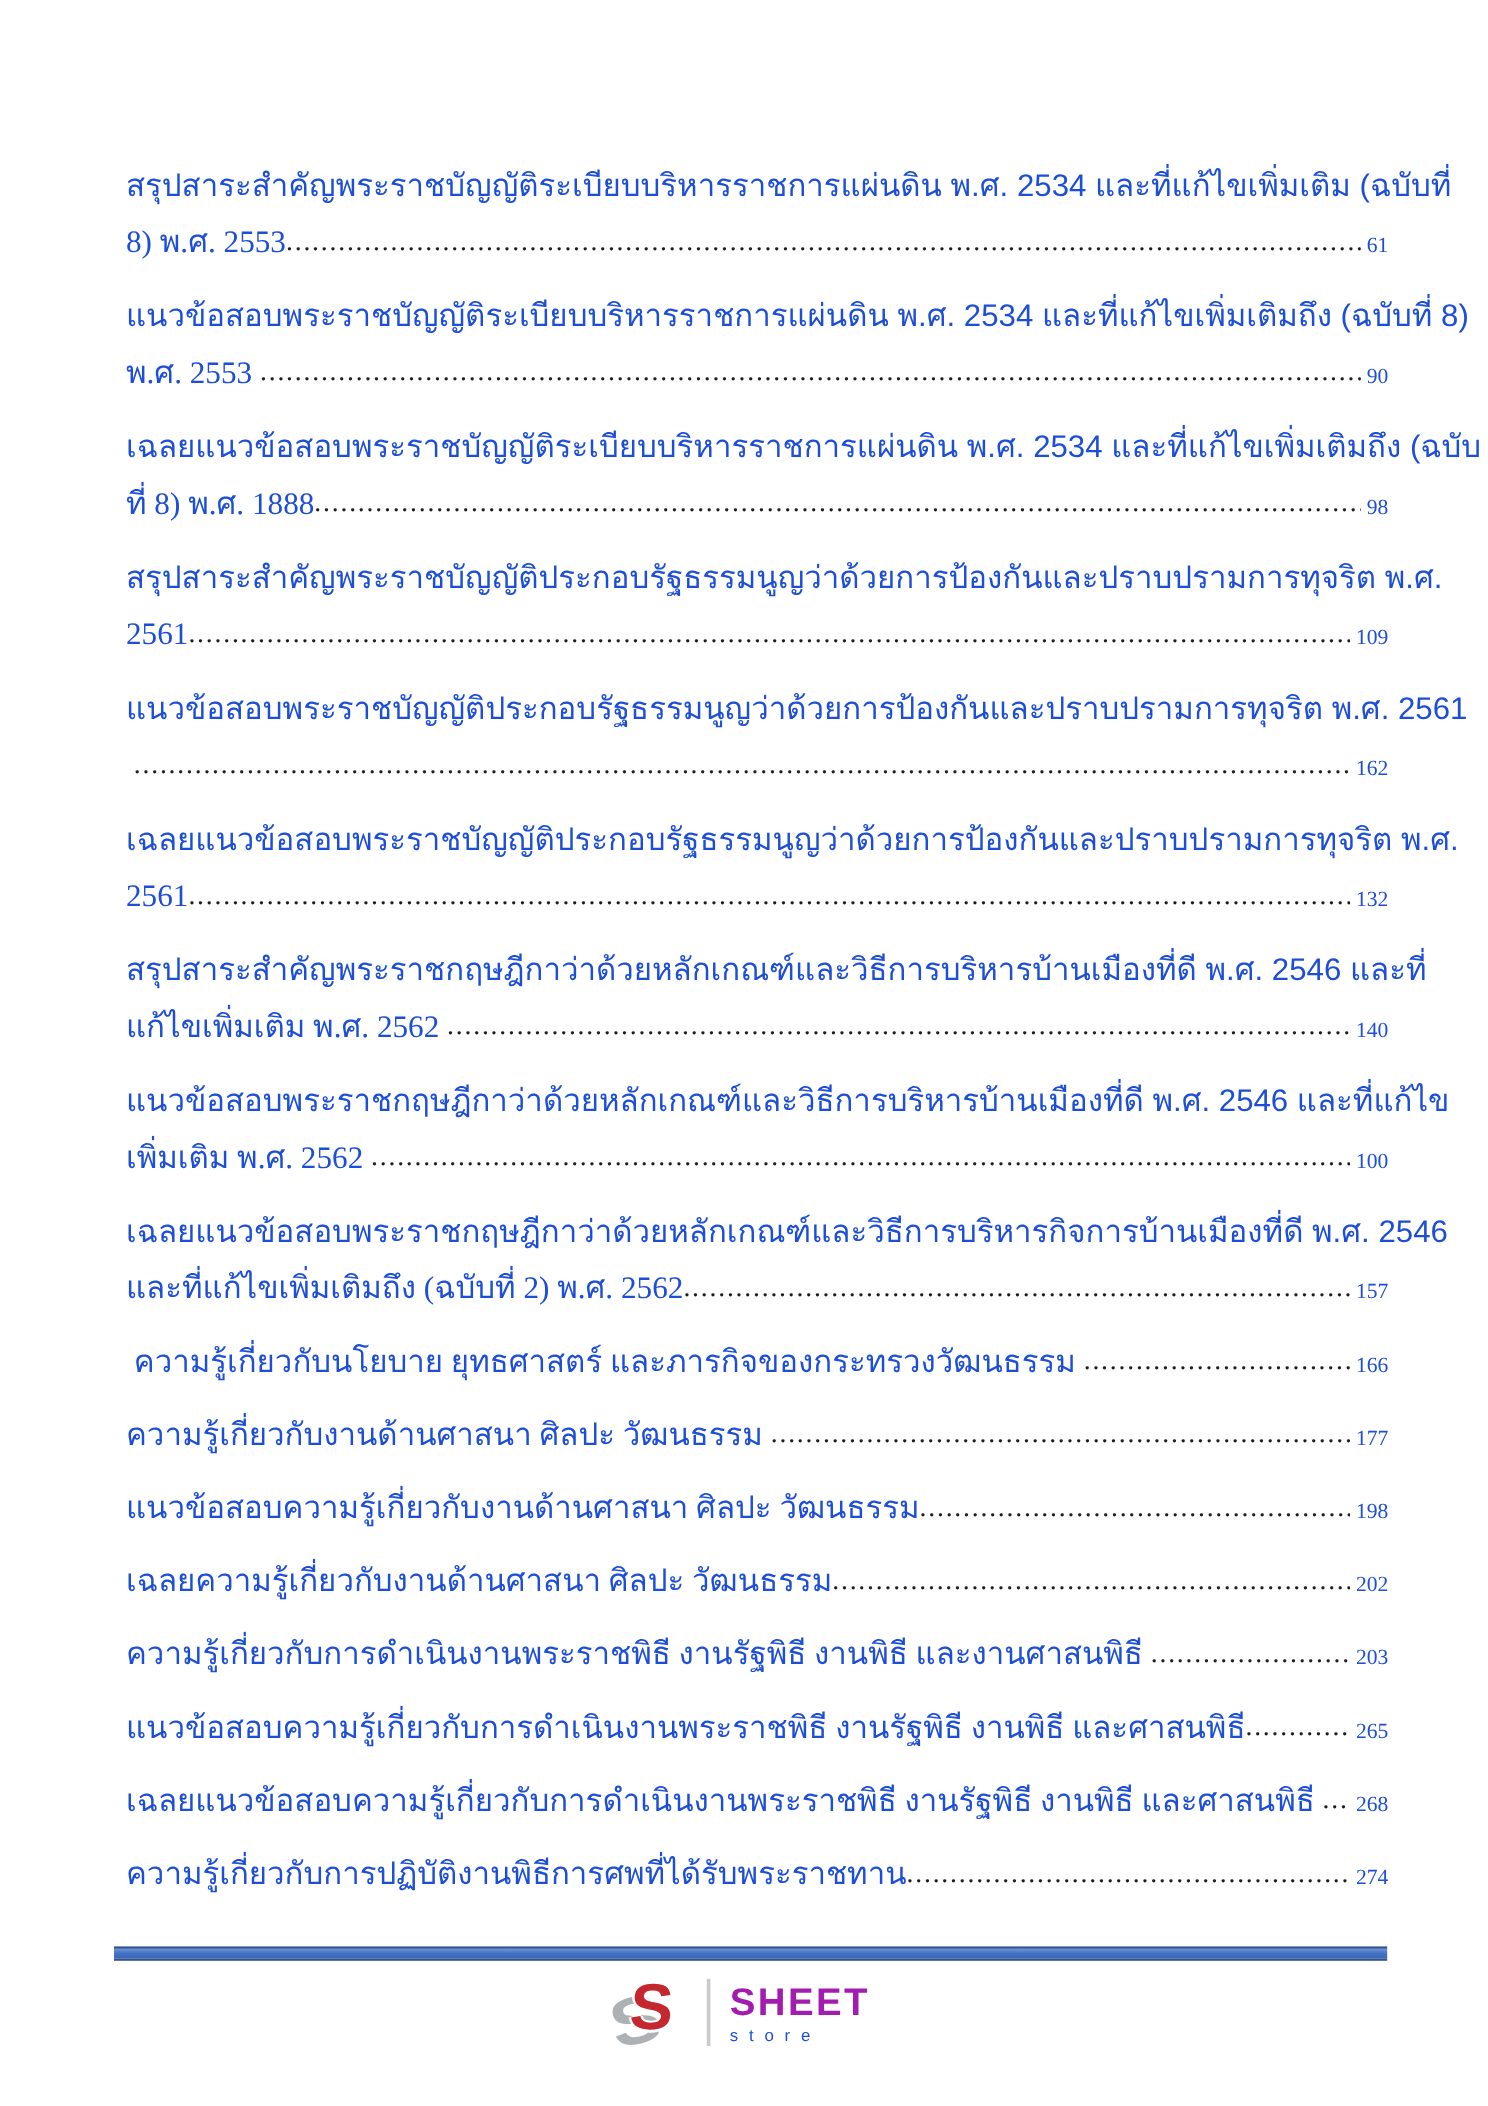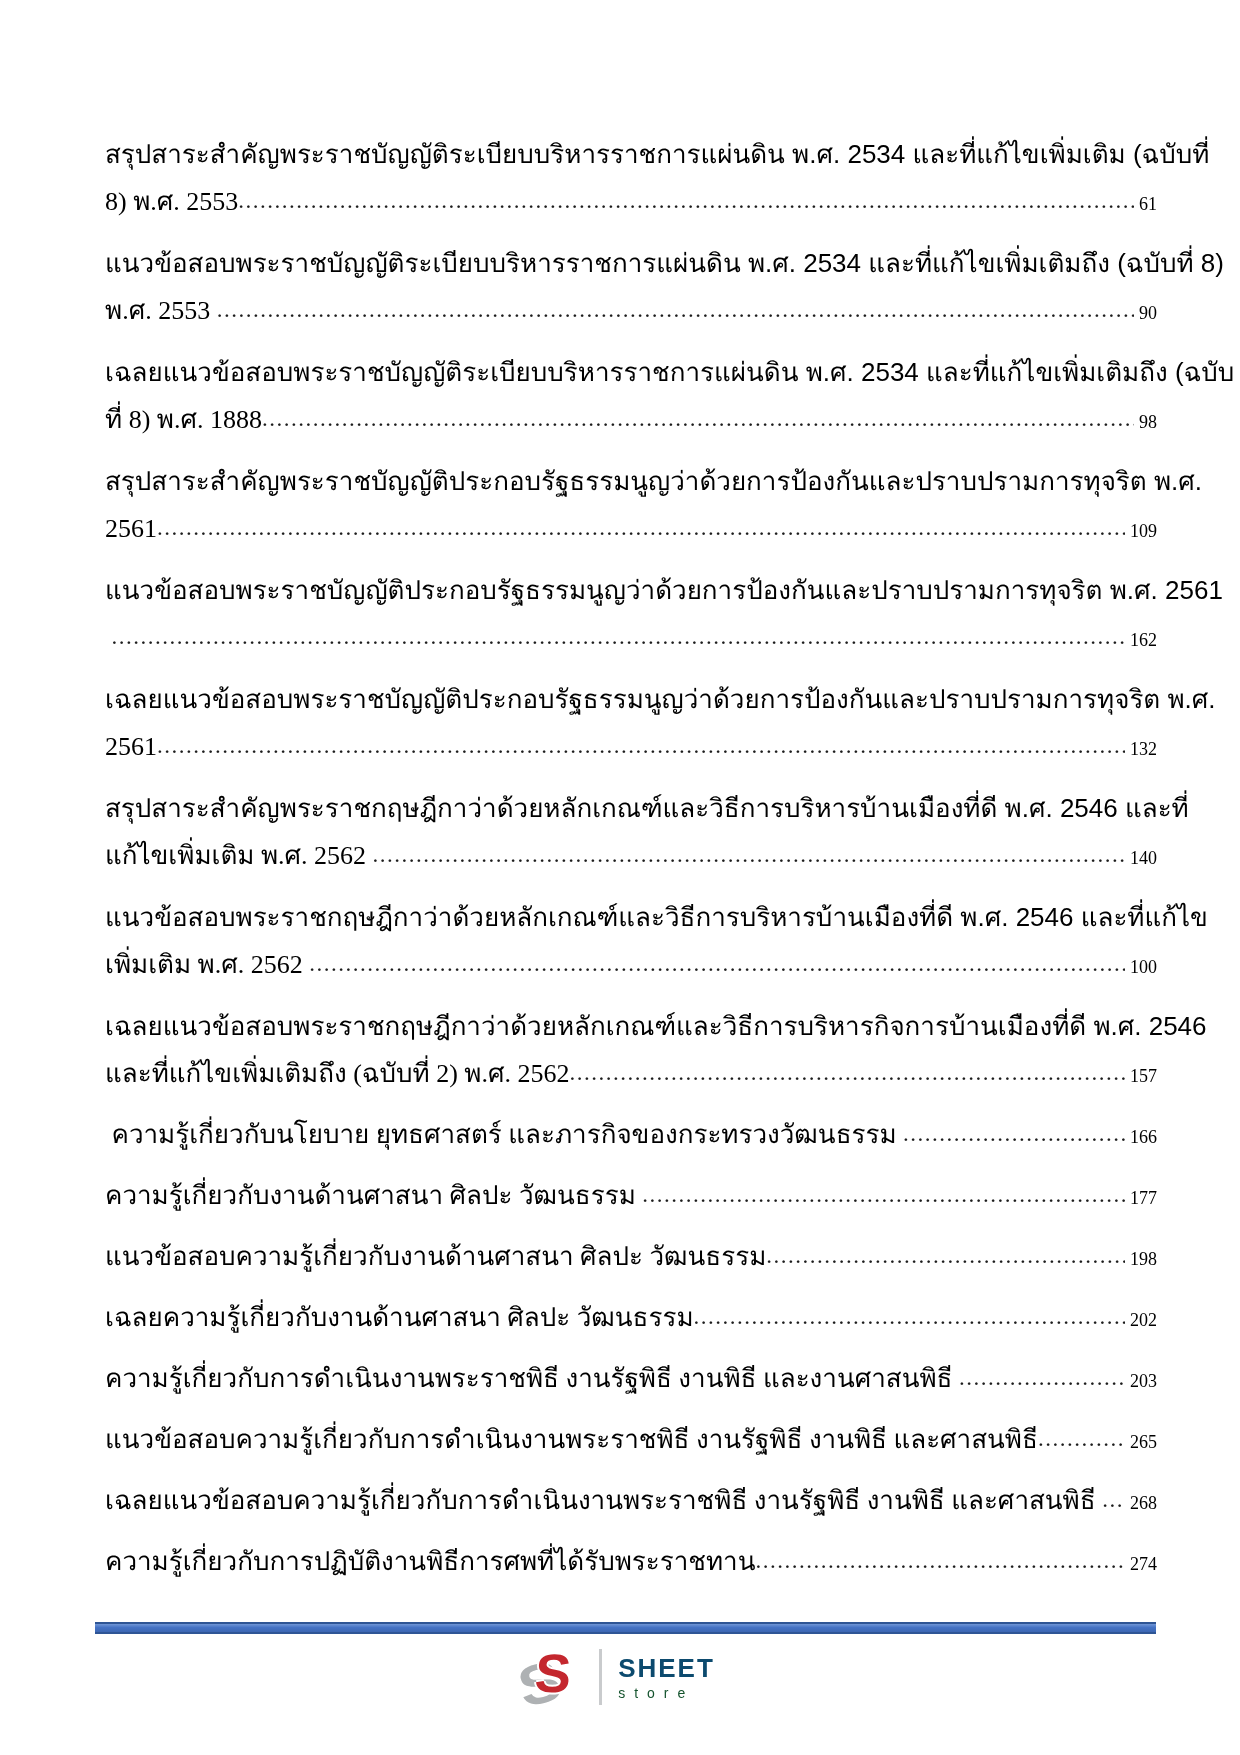--- a/index.html
+++ b/index.html
@@ -16,21 +16,21 @@
   .toc {
     position: absolute;
     left: 105px; top: 130px;
     width: 1052px;
   }
   .toc-entry { margin-bottom: 11px; }
   .toc-line {
     font-size: 26px;
     line-height: 48px;
     white-space: pre;
-    color: #000000;
+    color: #1d4ed8;
   }
   .leader-line {
     display: flex;
     align-items: baseline;
     font-family: Liberation Serif, serif;
   }
   .leader-text { white-space: pre; flex: 0 0 auto; }
   .dots {
     flex: 1 1 auto;
     overflow: hidden;
@@ -90,29 +90,29 @@
     transform: skewX(-4deg);
     text-shadow: -2px 0 0 #fff, 2px 0 0 #fff, 0 -2px 0 #fff, 0 2px 0 #fff;
   }
   .logo-divider {
     width: 3px; height: 56px;
     background: #c9cbcd;
     flex: 0 0 auto;
   }
   .logo-textblock { display: flex; flex-direction: column; }
   .logo-name {
-    font-size: 26px;
+    font-size: 32px;
     font-weight: bold;
-    color: #0c4a6e;
+    color: #a21caf;
     letter-spacing: 2px;
     line-height: 1;
   }
   .logo-sub {
     font-size: 14px;
-    color: #14532d;
+    color: #1d4ed8;
     letter-spacing: 9px;
     margin-top: 5px;
     line-height: 1;
   }
 </style>
 </head>
 <body>
 
 <div class="page">
 

